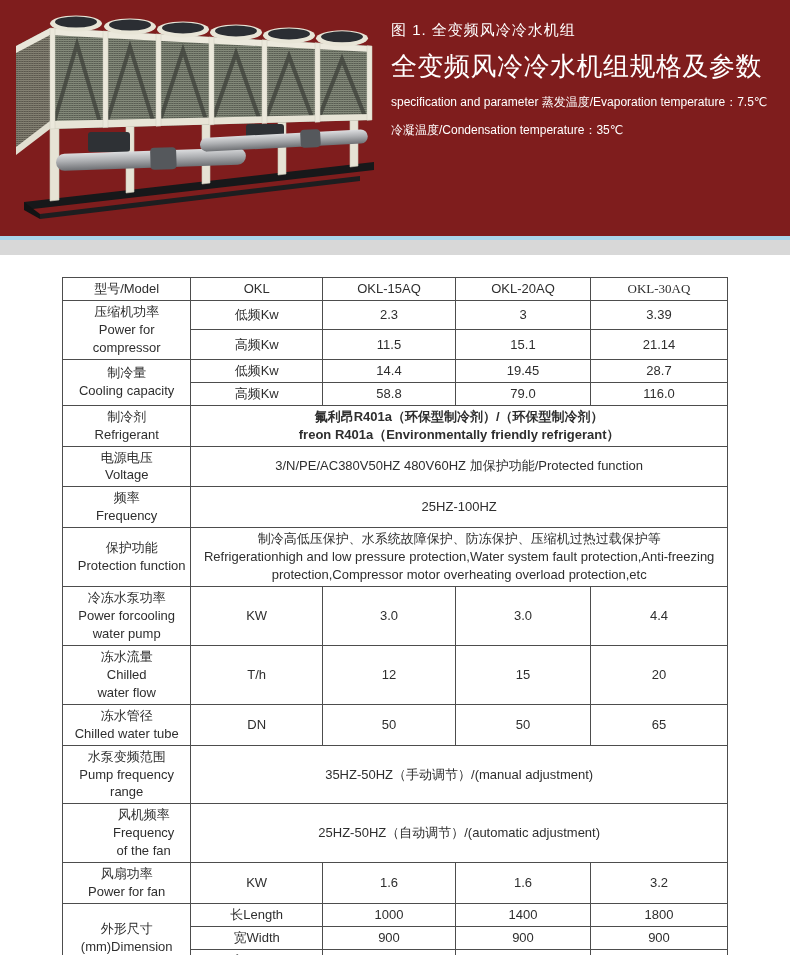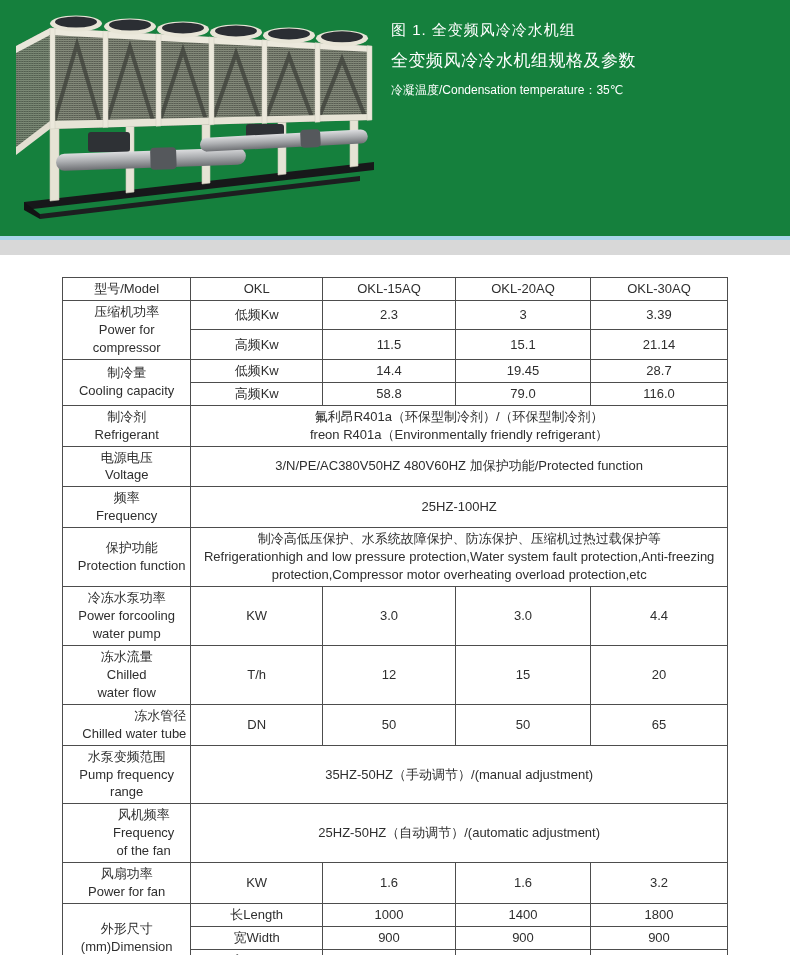--- a/index.html
+++ b/index.html
@@ -20,21 +20,21 @@
     position:absolute; left:0; top:2px;
     width:392px; height:228px;
   }
   .hero-text {
     position:absolute; left:391px; top:21px;
     color:#ffffff;
     white-space:nowrap;
   }
   .cap-cn   { font-size:15px;   letter-spacing:1px;   margin:0 0 9px 0; }
   .cap-en   { font-size:12.5px; letter-spacing:2.2px; margin:0 0 15px 0; }
-  .title-cn { font-size:17px; letter-spacing:0.5px; margin:0 0 10px 0; }
+  .title-cn { font-size:26px; letter-spacing:0.5px; margin:0 0 10px 0; }
   .sub1     { font-size:11.6px; letter-spacing:-0.1px; margin:0 0 3px 0; }
   .sub2     { font-size:12px;   margin:0 0 11px 0; }
   .sub3     { font-size:12px;   margin:0; }
   .hero-strip { width:790px; height:4px;  background:#a9d5ea; }
   .gray-band  { width:790px; height:15px; background:#d8d8d8; }
 
   
   .table-wrap { margin:22px 0 0 62px; width:666px; }
   table.spec {
     width:100%;
@@ -49,21 +49,21 @@
     vertical-align:middle;
     padding:2px 4px;
     line-height:1.38;
     white-space:pre-line;
     overflow:hidden;
   }
 </style>
 </head>
 <body>
 
-<div class="hero" style="background: #15803d;">
+<div class="hero" style="background: #7f1d1d;">
 
   <svg class="hero-photo" viewBox="0 0 392 228" aria-hidden="true">
     <defs>
       <pattern id="mesh" width="5" height="4" patternUnits="userSpaceOnUse">
         <rect width="5" height="4" fill="#575b51"></rect>
         <path d="M0 0.5H5 M0 2.5H5" stroke="#9aa08f" stroke-width="0.7"></path>
         <path d="M1 0V4 M3.5 0V4" stroke="#7c8172" stroke-width="0.6"></path>
       </pattern>
       <linearGradient id="pipe" x1="0" y1="0" x2="0" y2="1">
         <stop offset="0" stop-color="#dcdddf"></stop>
@@ -146,20 +146,21 @@
       <g>
           <ellipse cx="342" cy="36.3" rx="26" ry="8" fill="#e8e5d7"></ellipse>
           <ellipse cx="342" cy="34.8" rx="21" ry="5.5" fill="#2b2e33"></ellipse>
         </g>
     </g>
   </svg>
 
   <div class="hero-text" style="color: rgb(255, 255, 255);">
     <p class="cap-cn">图 1.  全变频风冷冷水机组</p>
     <p class="title-cn">全变频风冷冷水机组规格及参数</p>
+    <p class="sub2">specification and parameter  蒸发温度/Evaporation temperature：7.5℃</p>
     <p class="sub3">冷凝温度/Condensation temperature：35℃</p>
   </div>
 </div>
 
 <div class="hero-strip" style="background: rgb(169, 213, 234);"></div>
 <div class="gray-band" style="background: rgb(216, 216, 216);"></div>
 
 <div class="table-wrap">
   <table class="spec">
     <colgroup>
@@ -168,21 +169,21 @@
         <col style="width:20%">
         <col style="width:20.3%">
         <col style="width:20.6%">
     </colgroup>
     <tbody>
         <tr>
           <td style="border-color: rgb(77, 77, 77);">型号/Model</td>
           <td style="border-color: rgb(77, 77, 77);">OKL</td>
           <td style="border-color: rgb(77, 77, 77);">OKL-15AQ</td>
           <td style="border-color: rgb(77, 77, 77);">OKL-20AQ</td>
-          <td style="border-color: rgb(77, 77, 77);">OKL-30AQ</td>
+          <td style="border-color: rgb(77, 77, 77); font-family: Liberation Serif, serif;">OKL-30AQ</td>
         </tr>
         <tr>
           <td rowspan="2" style="border-color: rgb(77, 77, 77);">压缩机功率
 Power for compressor</td>
           <td style="border-color: rgb(77, 77, 77);">低频Kw</td>
           <td style="border-color: rgb(77, 77, 77); margin-left: 42px;">2.3</td>
           <td style="border-color: rgb(77, 77, 77);">3</td>
           <td style="border-color: rgb(77, 77, 77);">3.39</td>
         </tr>
         <tr>
@@ -201,21 +202,21 @@
         </tr>
         <tr>
           <td style="border-color: rgb(77, 77, 77);">高频Kw</td>
           <td style="border-color: rgb(77, 77, 77);">58.8</td>
           <td style="border-color: rgb(77, 77, 77);">79.0</td>
           <td style="border-color: rgb(77, 77, 77);">116.0</td>
         </tr>
         <tr>
           <td style="border-color: rgb(77, 77, 77);">制冷剂
 Refrigerant</td>
-          <td colspan="4" style="border-color: rgb(77, 77, 77);">氟利昂R401a（环保型制冷剂）/（环保型制冷剂）
+          <td colspan="4" style="border-color: rgb(77, 77, 77); font-weight: bold;">氟利昂R401a（环保型制冷剂）/（环保型制冷剂）
 freon R401a（Environmentally friendly refrigerant）</td>
         </tr>
         <tr>
           <td style="border-color: rgb(77, 77, 77);">电源电压
 Voltage</td>
           <td colspan="4" style="border-color: rgb(77, 77, 77);">3/N/PE/AC380V50HZ 480V60HZ 加保护功能/Protected function</td>
         </tr>
         <tr>
           <td style="border-color: rgb(77, 77, 77);">频率
 Frequency</td>
@@ -239,21 +240,21 @@
         <tr>
           <td style="border-color: rgb(77, 77, 77);">冻水流量
 Chilled
 water flow</td>
           <td style="border-color: rgb(77, 77, 77);">T/h</td>
           <td style="border-color: rgb(77, 77, 77);">12</td>
           <td style="border-color: rgb(77, 77, 77);">15</td>
           <td style="border-color: rgb(77, 77, 77);">20</td>
         </tr>
         <tr>
-          <td style="border-color: rgb(77, 77, 77); text-align: right;">冻水管径
+          <td style="border-color: rgb(77, 77, 77);">冻水管径
 Chilled water tube</td>
           <td style="border-color: rgb(77, 77, 77);">DN</td>
           <td style="border-color: rgb(77, 77, 77);">50</td>
           <td style="border-color: rgb(77, 77, 77);">50</td>
           <td style="border-color: rgb(77, 77, 77);">65</td>
         </tr>
         <tr>
           <td style="border-color: rgb(77, 77, 77);">水泵变频范围
 Pump frequency
 range</td>

